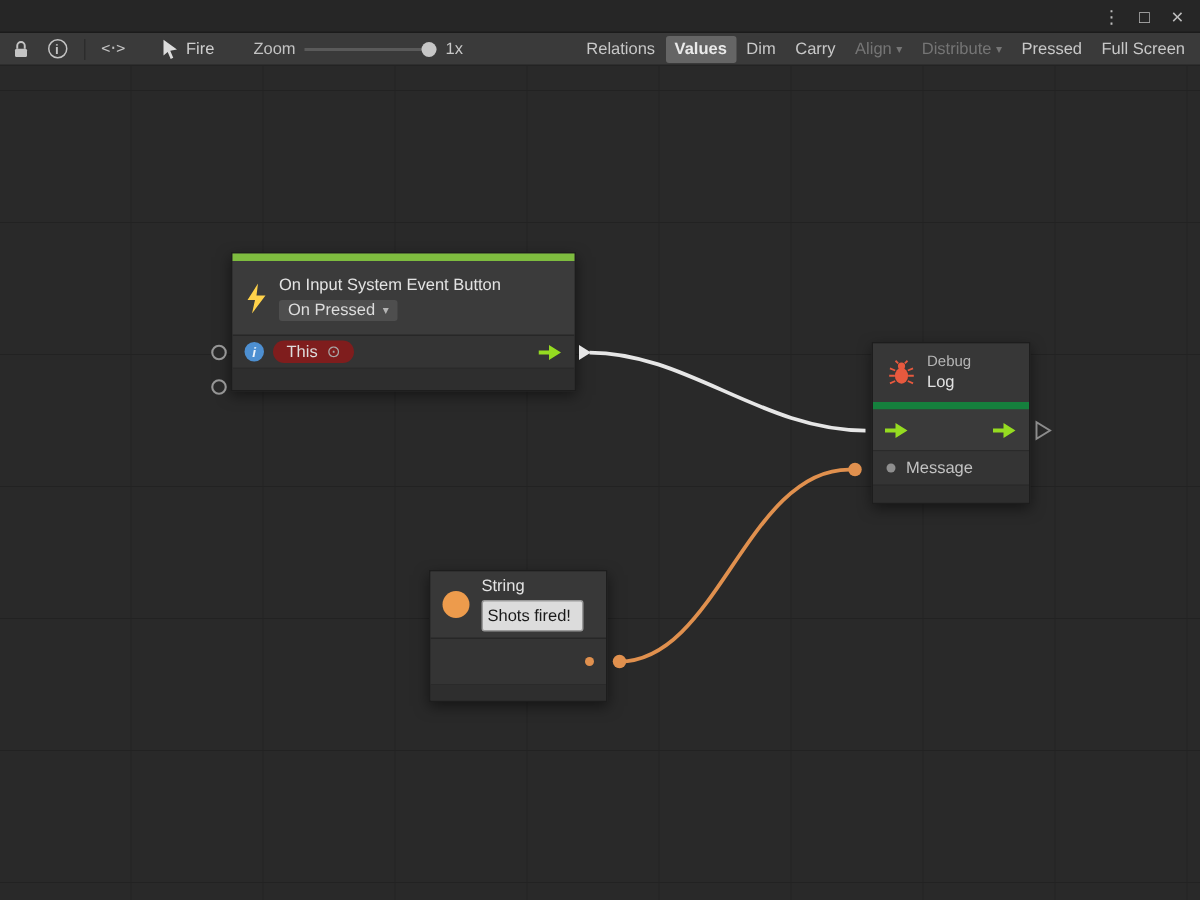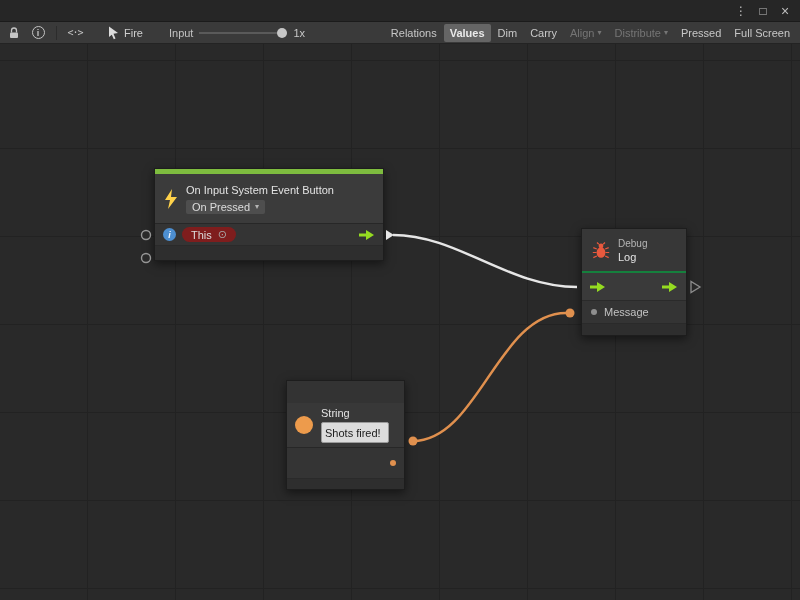--- a/index.html
+++ b/index.html
@@ -104,41 +104,41 @@
     display:flex; align-items:center; justify-content:space-between;
     padding:1px 5px; color:#dddddd; cursor:default;
   }
   .select .caret { font-size:7px; color:#aaa; }
   .flow-out-port { margin-left:auto; display:flex; }
   .ev-footer { height:14px; background:#2e2e2e; }
 
   
   .debug-node { left:581px; top:184px; width:106px; }
   .dbg-header {
-    height:44px; background:#373737; border-bottom:2px solid #15803d;
+    height:44px; background:#373737; border-bottom:5px solid #15803d;
     display:flex; align-items:center; gap:8px; padding:0 10px;
   }
   .dbg-cat { font-size:10px; color:#b5b5b5; }
   .dbg-title { color:#e2e2e2; margin-top:2px; }
   .dbg-flow {
     height:28px; background:#3a3a3a; border-bottom:1px solid #2a2a2a;
     display:flex; align-items:center; justify-content:space-between; padding:0 8px;
   }
   .dbg-row {
     height:22px; background:#343434; display:flex; align-items:center; gap:7px; padding:0 9px;
     color:#c2c2c2;
   }
   .port-dot-gray { width:6px; height:6px; border-radius:50%; background:#8f8f8f; flex:0 0 auto; }
   .dbg-footer { height:12px; background:#2e2e2e; border-top:1px solid #2a2a2a; }
 
   
   .string-node { left:286px; top:336px; width:119px; }
   .str-header {
     height:45px; background:#383838; border-bottom:1px solid #272727;
-    display:flex; align-items:center; gap:8px; padding:0 8px;margin-top:22px;
+    display:flex; align-items:center; gap:8px; padding:0 8px;
   }
   .str-icon { width:18px; height:18px; border-radius:50%; background:#ED9B4C; flex:0 0 auto; }
   .str-col { display:flex; flex-direction:column; gap:3px; }
   .str-input {
     width:68px; height:21px; background:#dcdcdc; border:1px solid #9a9a9a; border-radius:2px;
     color:#1a1a1a; font:inherit; padding:0 3px;
   }
   .str-body { height:31px; background:#343434; border-bottom:1px solid #2a2a2a; position:relative; }
   .port-dot-orange-in {
     position:absolute; right:8px; top:50%; margin-top:-3px;
@@ -176,21 +176,21 @@
   </span>
 
   <span class="context">
     <svg width="12" height="14" viewBox="0 0 12 14">
       <polygon points="2,0.5 11,7 6.5,7.8 8.5,12.5 6.8,13.3 4.8,8.7 2,11" fill="#dcdcdc"></polygon>
     </svg>
     <span>Fire</span>
   </span>
 
   <span class="zoom-group">
-    <span class="zoom-label">Input</span>
+    <span class="zoom-label">Zoom</span>
     <span class="slider">
       <span class="slider-track"></span>
       <span class="slider-handle"></span>
     </span>
     <span>1x</span>
   </span>
 
   <span class="toolbar-right">
     <button class="tb-btn">
       <span>Relations</span>

